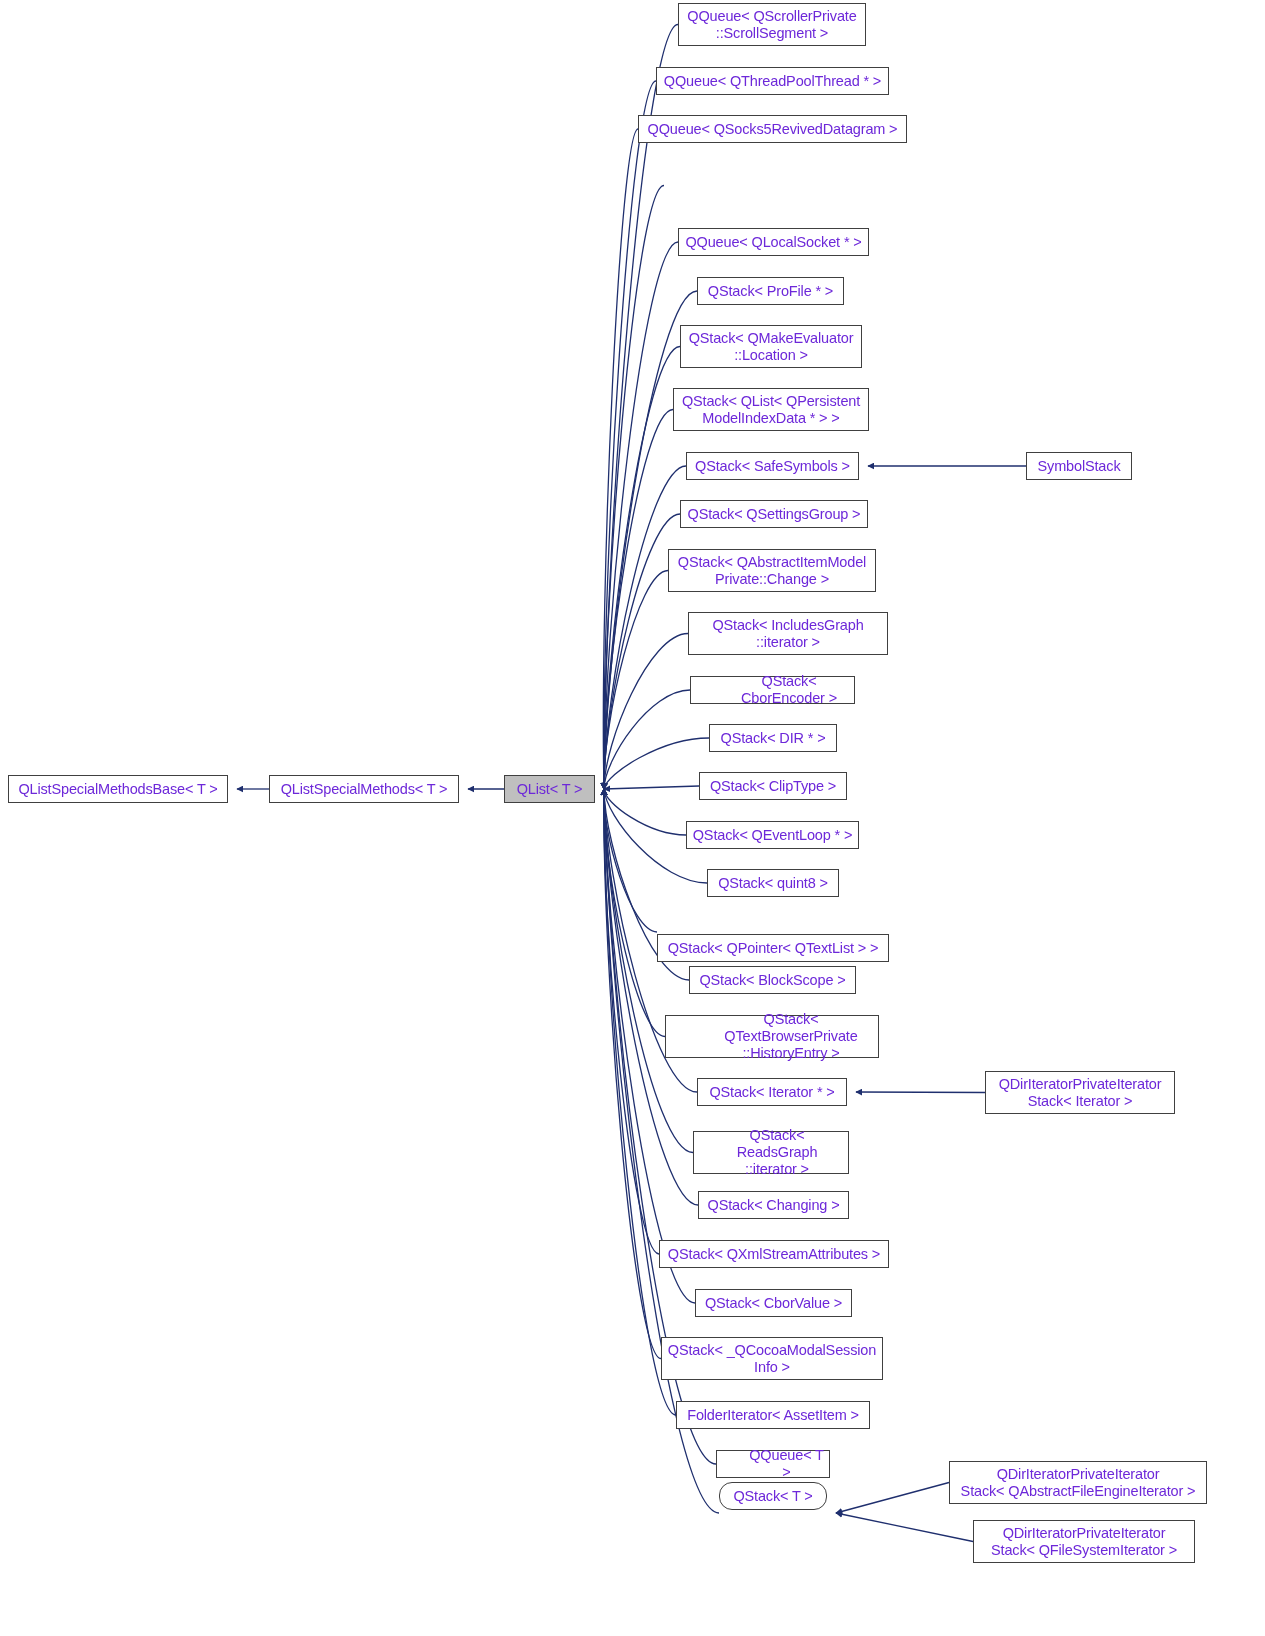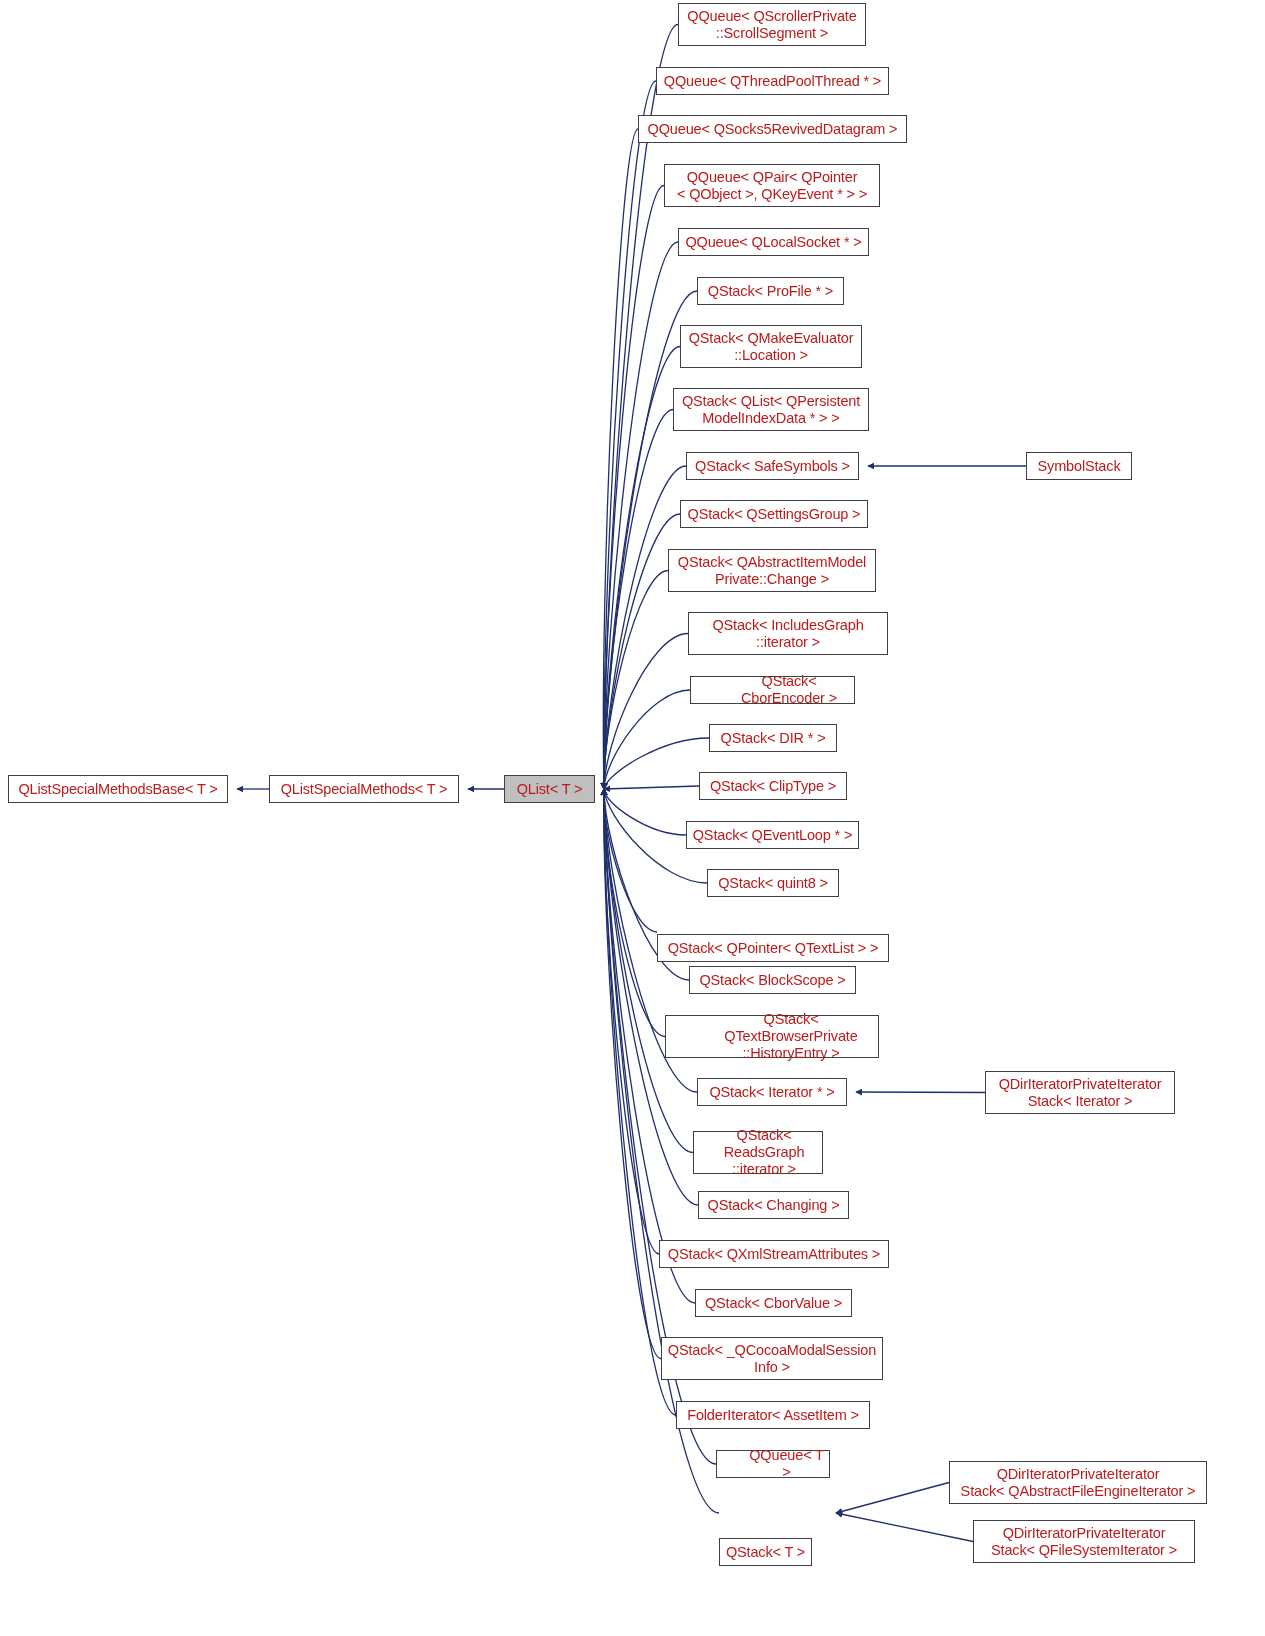--- a/index.html
+++ b/index.html
@@ -24,21 +24,21 @@
     top: 0;
     width: 1265px;
     height: 1636px;
     pointer-events: none;
   }
   .node {
     position: absolute;
     box-sizing: border-box;
     border: 1px solid #404040;
     background: #ffffff;
-    color: #b91c1c;
+    color: #6d28d9;
     font-size: 14.5px;
     line-height: 17px;
     text-align: center;
     display: flex;
     align-items: center;
     justify-content: center;
     white-space: pre-line;
     letter-spacing: -0.15px;
     z-index: 5;
   }
@@ -99,22 +99,20 @@
       <path d="M 949 1482.5 L 836 1513" fill="none" stroke="#1f2f6e" stroke-width="1.3" marker-end="url(#arw)"></path>
       <path d="M 973 1541.5 L 836 1513" fill="none" stroke="#1f2f6e" stroke-width="1.3" marker-end="url(#arw)"></path>
     </svg>
 <div class="node" style="left: 8px; top: 775px; width: 220px; height: 28px;"><span class="lbl">QListSpecialMethodsBase&lt; T &gt;</span></div>
     <div class="node" style="left: 269px; top: 775px; width: 190px; height: 28px;"><span class="lbl">QListSpecialMethods&lt; T &gt;</span></div>
     <div class="node root" style="left: 504px; top: 775px; width: 91px; height: 28px;"><span class="lbl">QList&lt; T &gt;</span></div>
     <div class="node" style="left: 678px; top: 3px; width: 188px; height: 43px;"><span class="lbl">QQueue&lt; QScrollerPrivate
 ::ScrollSegment &gt;</span></div>
     <div class="node" style="left: 656px; top: 67px; width: 233px; height: 28px;"><span class="lbl">QQueue&lt; QThreadPoolThread * &gt;</span></div>
     <div class="node" style="left: 638px; top: 115px; width: 269px; height: 28px;"><span class="lbl">QQueue&lt; QSocks5RevivedDatagram &gt;</span></div>
-    <div class="node" style="left: 664px; top: 164px; width: 216px; height: 43px;"><span class="lbl">QQueue&lt; QPair&lt; QPointer
-&lt; QObject &gt;, QKeyEvent * &gt; &gt;</span></div>
     <div class="node" style="left: 678px; top: 228px; width: 191px; height: 28px;"><span class="lbl">QQueue&lt; QLocalSocket * &gt;</span></div>
     <div class="node" style="left: 697px; top: 277px; width: 147px; height: 28px;"><span class="lbl">QStack&lt; ProFile * &gt;</span></div>
     <div class="node" style="left: 680px; top: 325px; width: 182px; height: 43px;"><span class="lbl">QStack&lt; QMakeEvaluator
 ::Location &gt;</span></div>
     <div class="node" style="left: 673px; top: 388px; width: 196px; height: 43px;"><span class="lbl">QStack&lt; QList&lt; QPersistent
 ModelIndexData * &gt; &gt;</span></div>
     <div class="node" style="left: 686px; top: 452px; width: 173px; height: 28px;"><span class="lbl">QStack&lt; SafeSymbols &gt;</span></div>
     <div class="node" style="left: 680px; top: 500px; width: 188px; height: 28px;"><span class="lbl">QStack&lt; QSettingsGroup &gt;</span></div>
     <div class="node" style="left: 668px; top: 549px; width: 208px; height: 43px;"><span class="lbl">QStack&lt; QAbstractItemModel
 Private::Change &gt;</span></div>
@@ -123,30 +121,30 @@
     <div class="node" style="left: 690px; top: 676px; width: 165px; height: 28px; padding-left: 33px;"><span class="lbl">QStack&lt; CborEncoder &gt;</span></div>
     <div class="node" style="left: 709px; top: 724px; width: 128px; height: 28px;"><span class="lbl">QStack&lt; DIR * &gt;</span></div>
     <div class="node" style="left: 699px; top: 772px; width: 148px; height: 28px;"><span class="lbl">QStack&lt; ClipType &gt;</span></div>
     <div class="node" style="left: 686px; top: 821px; width: 173px; height: 28px;"><span class="lbl">QStack&lt; QEventLoop * &gt;</span></div>
     <div class="node" style="left: 707px; top: 869px; width: 132px; height: 28px;"><span class="lbl">QStack&lt; quint8 &gt;</span></div>
     <div class="node" style="left: 657px; top: 918px; width: 232px; height: 28px; margin-top: 16px;"><span class="lbl">QStack&lt; QPointer&lt; QTextList &gt; &gt;</span></div>
     <div class="node" style="left: 689px; top: 966px; width: 167px; height: 28px;"><span class="lbl">QStack&lt; BlockScope &gt;</span></div>
     <div class="node" style="left: 665px; top: 1015px; width: 214px; height: 43px; padding-left: 38px;"><span class="lbl">QStack&lt; QTextBrowserPrivate
 ::HistoryEntry &gt;</span></div>
     <div class="node" style="left: 697px; top: 1078px; width: 150px; height: 28px;"><span class="lbl">QStack&lt; Iterator * &gt;</span></div>
-    <div class="node" style="left: 693px; top: 1131px; width: 130px; height: 43px; padding-left: 12px;"><span class="lbl">QStack&lt; ReadsGraph
+    <div class="node" style="left: 693px; top: 1131px; width: 156px; height: 43px; padding-left: 12px;"><span class="lbl">QStack&lt; ReadsGraph
 ::iterator &gt;</span></div>
     <div class="node" style="left: 698px; top: 1191px; width: 151px; height: 28px;"><span class="lbl">QStack&lt; Changing &gt;</span></div>
     <div class="node" style="left: 659px; top: 1240px; width: 230px; height: 28px;"><span class="lbl">QStack&lt; QXmlStreamAttributes &gt;</span></div>
     <div class="node" style="left: 695px; top: 1289px; width: 157px; height: 28px;"><span class="lbl">QStack&lt; CborValue &gt;</span></div>
     <div class="node" style="left: 661px; top: 1337px; width: 222px; height: 43px;"><span class="lbl">QStack&lt; _QCocoaModalSession
 Info &gt;</span></div>
     <div class="node" style="left: 676px; top: 1401px; width: 194px; height: 28px;"><span class="lbl">FolderIterator&lt; AssetItem &gt;</span></div>
     <div class="node" style="left: 716px; top: 1450px; width: 114px; height: 28px; padding-left: 27px;"><span class="lbl">QQueue&lt; T &gt;</span></div>
-    <div class="node" style="left: 719px; top: 1538px; width: 93px; height: 28px;"><span class="lbl">QStack&lt; T &gt;</span></div>
+    <div class="node" style="left: 719px; top: 1482px; width: 108px; height: 28px; border-radius: 13px;"><span class="lbl">QStack&lt; T &gt;</span></div>
     <div class="node" style="left: 1026px; top: 452px; width: 106px; height: 28px;"><span class="lbl">SymbolStack</span></div>
     <div class="node" style="left: 985px; top: 1071px; width: 190px; height: 43px;"><span class="lbl">QDirIteratorPrivateIterator
 Stack&lt; Iterator &gt;</span></div>
     <div class="node" style="left: 949px; top: 1461px; width: 258px; height: 43px;"><span class="lbl">QDirIteratorPrivateIterator
 Stack&lt; QAbstractFileEngineIterator &gt;</span></div>
     <div class="node" style="left: 973px; top: 1520px; width: 222px; height: 43px;"><span class="lbl">QDirIteratorPrivateIterator
 Stack&lt; QFileSystemIterator &gt;</span></div>
   </div>
 
 </body></html>

